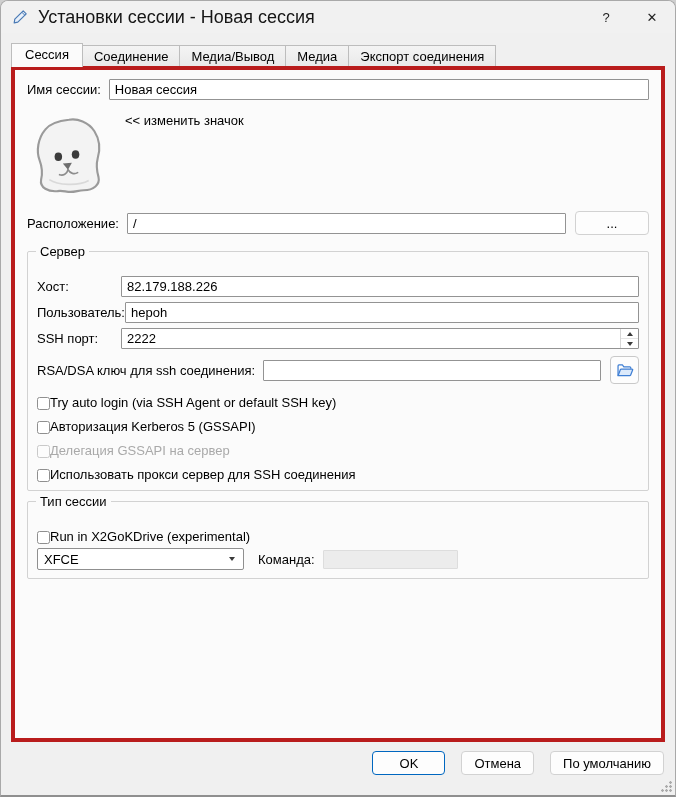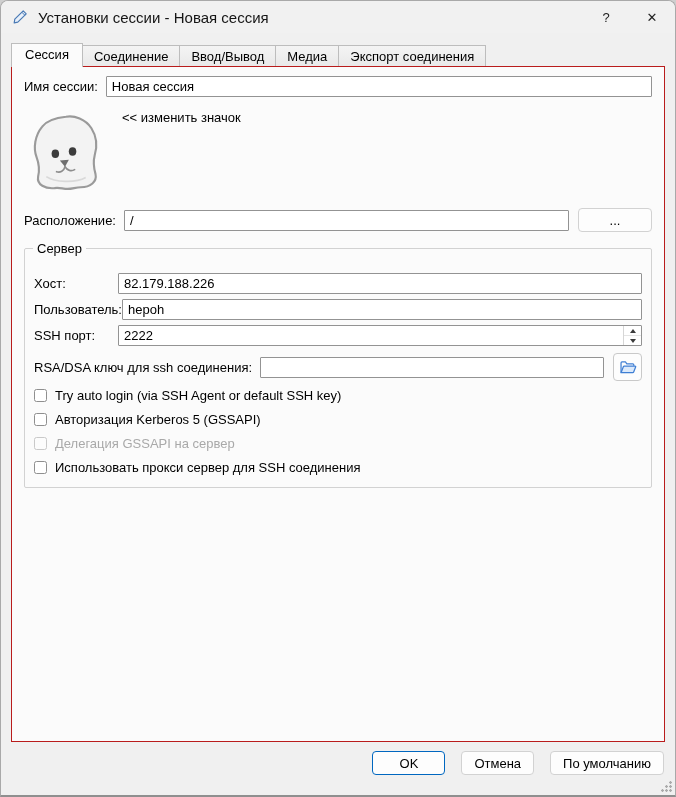--- a/index.html
+++ b/index.html
@@ -2,31 +2,31 @@
 <html><head>
 <meta charset="utf-8">
 <style>
   html,body{margin:0;padding:0;}
   body{font-family:"Liberation Sans",sans-serif;font-size:13px;color:#000;background:#cfcfcf;}
   .window{width:676px;height:797px;box-sizing:border-box;border:1px solid #a9a9a9;border-bottom:2px solid #8f8f8f;
     border-radius:8px 8px 0 0;overflow:hidden;display:flex;flex-direction:column;background:#f0f0f0;}
   
   .titlebar{flex:0 0 32px;display:flex;align-items:center;padding-left:11px;background:#f1f1f1;}
   .appicon{width:16px;height:16px;flex:0 0 16px;}
-  .title{margin-left:10px;font-size:15px;color:#151515;}
+  .title{margin-left:10px;font-size:18px;color:#151515;}
   .winbtns{margin-left:auto;display:flex;height:32px;}
   .winbtn{width:46px;height:32px;display:flex;align-items:center;justify-content:center;font-size:13px;color:#222;cursor:default;}
   .winbtn.close{font-size:13px;}
   
   .tabs{margin:10px 10px 0 10px;display:flex;align-items:flex-end;position:relative;z-index:2;}
   .tab{box-sizing:border-box;height:21px;display:flex;align-items:center;padding:0 11px;margin-right:-1px;
     border:1px solid #bdbdbd;border-bottom:none;background:linear-gradient(#f4f4f4,#e9e9e9);white-space:nowrap;}
   .tab.active{height:24px;background:#fbfbfb;margin-bottom:-1px;z-index:3;padding:0 13px 2px 13px;}
   
-  .page{margin:0 10px;flex:1 1 auto;box-sizing:border-box;background:#fbfbfb;border:1px solid #b91c1c;
+  .page{margin:0 10px;flex:1 1 auto;box-sizing:border-box;background:#fbfbfb;border:4px solid #b91c1c;
     position:relative;z-index:1;padding:9px 12px 0 12px;overflow:hidden;}
   .row{display:flex;align-items:center;}
   .lbl{white-space:nowrap;margin-right:8px;}
   input.txt{flex:1 1 auto;height:21px;box-sizing:border-box;border:1px solid #939393;border-radius:1px;
     padding:0 5px;font:13px "Liberation Sans",sans-serif;background:#fff;color:#000;min-width:0;outline:none;}
   
   .iconrow{margin-top:13px;display:flex;}
   .sealbtn{width:84px;height:84px;display:flex;align-items:center;justify-content:center;background:transparent;border:none;}
   .changeicon{margin-left:14px;}
   .pathrow{margin-top:14px;}
@@ -49,21 +49,21 @@
   .spinner{position:absolute;top:1px;right:1px;bottom:1px;width:17px;border-left:1px solid #d6d6d6;
     display:flex;flex-direction:column;background:#fff;}
   .spincell{flex:1;display:flex;align-items:center;justify-content:center;}
   .spincell.up{border-bottom:1px solid #e4e4e4;}
   .tri-up{width:0;height:0;border-left:3.5px solid transparent;border-right:3.5px solid transparent;border-bottom:4.5px solid #3a3a3a;}
   .tri-down{width:0;height:0;border-left:3.5px solid transparent;border-right:3.5px solid transparent;border-top:4.5px solid #3a3a3a;}
   
   .folderbtn{flex:0 0 29px;width:29px;height:28px;margin-left:9px;box-sizing:border-box;border:1px solid #c9c9c9;
     border-radius:4px;background:#fdfdfd;display:flex;align-items:center;justify-content:center;}
   
-  .cbrow{display:flex;align-items:center;height:24px;gap:8px;}
+  .cbrow{display:flex;align-items:flex-end;height:24px;}
   .cb{flex:0 0 13px;width:13px;height:13px;box-sizing:border-box;border:1px solid #8f8f8f;border-radius:2.5px;background:#fff;}
   .cbrow.disabled .cb{border-color:#c9c9c9;background:#fcfcfc;}
   .cbrow.disabled .cblabel{color:#a9a9a9;}
   
   .typerow{display:flex;align-items:center;margin-top:2px;height:26px;}
   .combo{width:207px;flex:0 0 207px;height:22px;box-sizing:border-box;border:1px solid #8f8f8f;border-radius:2px;
     background:#fff;display:flex;align-items:center;justify-content:space-between;padding:0 8px 0 6px;}
   .cmdlbl{margin-left:14px;margin-right:8px;white-space:nowrap;}
   .cmdinput{width:135px;height:19px;box-sizing:border-box;background:#ececec;border:1px solid #dddddd;border-radius:1px;}
   
@@ -94,21 +94,21 @@
     <span class="title">Установки сессии - Новая сессия</span>
     <div class="winbtns">
       <div class="winbtn">?</div>
       <div class="winbtn close">✕</div>
     </div>
   </div>
 
   <div class="tabs">
     <div class="tab active">Сессия</div>
     <div class="tab">Соединение</div>
-    <div class="tab">Ввод/Вывод</div>
+    <div class="tab">Медиа/Вывод</div>
     <div class="tab">Медиа</div>
     <div class="tab">Экспорт соединения</div>
   </div>
 
   <div class="page">
 
     <div class="row">
       <span class="lbl">Имя сессии:</span>
       <input class="txt" type="text" value="Новая сессия" style="">
     </div>
@@ -184,20 +184,37 @@
       <div class="cbrow disabled">
         <span class="cb"></span>
         <span class="cblabel">Делегация GSSAPI на сервер</span>
       </div>
       <div class="cbrow">
         <span class="cb"></span>
         <span class="cblabel">Использовать прокси сервер для SSH соединения</span>
       </div>
     </div>
 
+    <div class="group type">
+      <span class="gtitle">Тип сессии</span>
+
+      <div class="cbrow">
+        <span class="cb"></span>
+        <span class="cblabel">Run in X2GoKDrive (experimental)</span>
+      </div>
+
+      <div class="typerow">
+        <div class="combo">
+          <span>XFCE</span>
+          <span class="tri-down"></span>
+        </div>
+        <span class="cmdlbl">Команда:</span>
+        <div class="cmdinput"></div>
+      </div>
+    </div>
 
   </div>
 
   <div class="footer">
     <div class="btn ok default">OK</div>
     <div class="btn cancel">Отмена</div>
     <div class="btn defaults">По умолчанию</div>
     <div class="grip"></div>
   </div>
 

